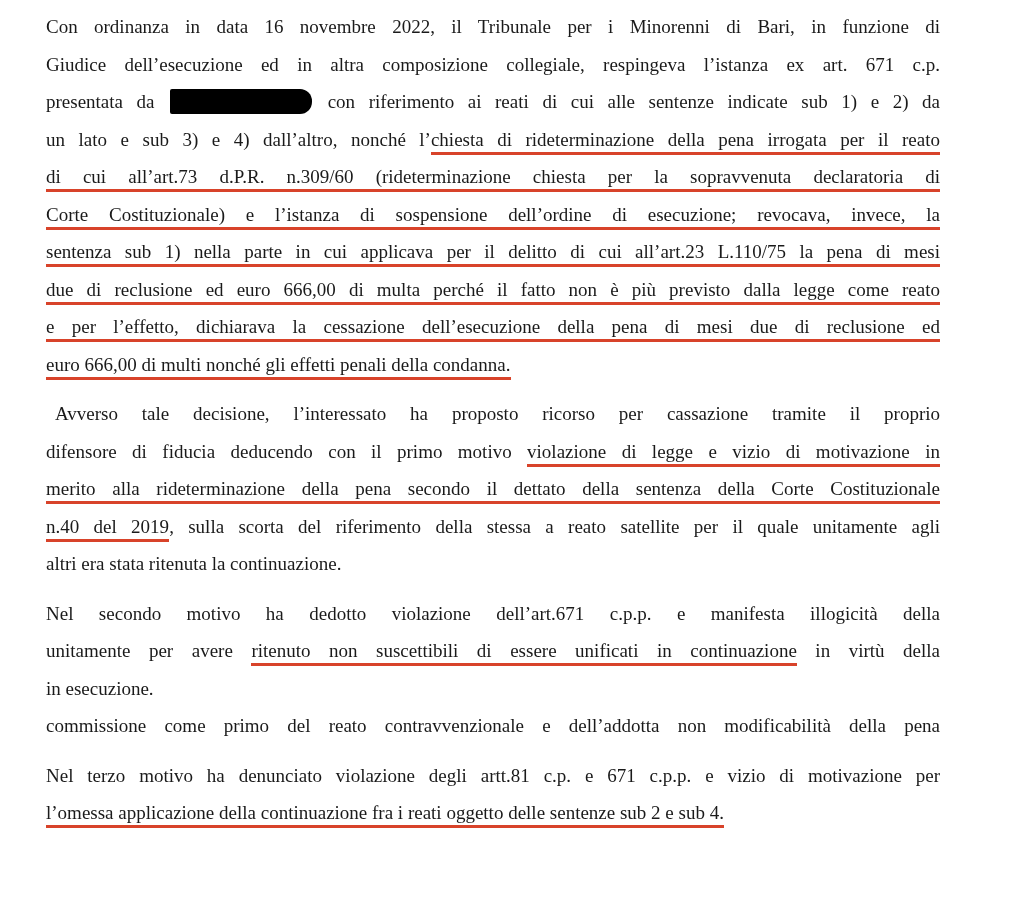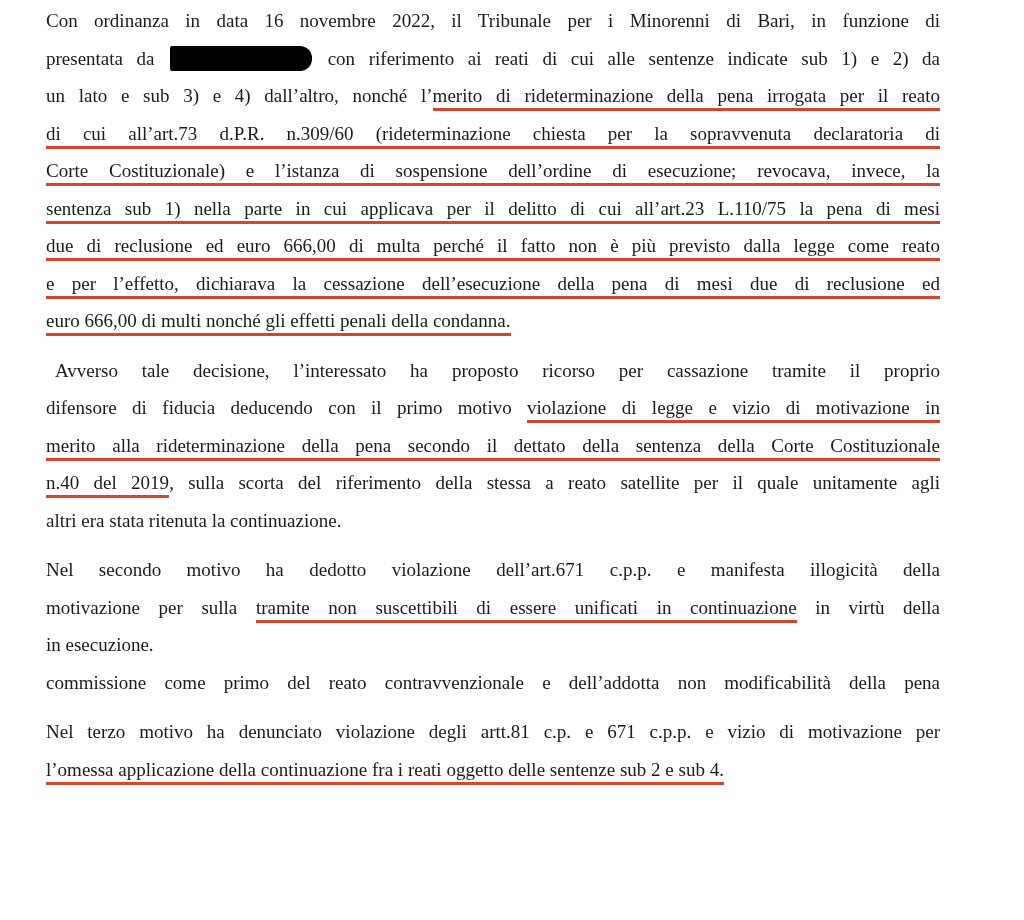--- a/index.html
+++ b/index.html
@@ -8,21 +8,21 @@
     background: #ffffff;
   }
   body {
     width: 1024px;
     height: 920px;
     overflow: hidden;
     font-family: "Liberation Serif", "DejaVu Serif", serif;
     color: #1a1a1a;
   }
   #doc {
-    padding: 2px 84px 0 46px;
+    padding: 8px 84px 0 46px;
   }
   .paragraph {
     margin: 0 0 12px 0;
   }
   .line {
     height: 37.5px;
     line-height: 37.5px;
     font-size: 19px;
     text-align: justify;
     text-align-last: justify;
@@ -49,39 +49,40 @@
     margin: 0 2px;
   }
 </style>
 </head>
 <body style="--underline: #d8432a; --redaction: #000000;">
 
 <main>
   <div id="doc">
       <div class="paragraph">
         <div class="line"><span class="t">Con ordinanza in data 16 novembre 2022, il Tribunale per i Minorenni di Bari, in funzione di</span></div>
+        <div class="line"><span class="t">Giudice dell’esecuzione ed in altra composizione collegiale, respingeva l’istanza ex art. 671 c.p.</span></div>
         <div class="line"><span class="t">presentata da </span><span class="redaction"></span><span class="t"> con riferimento ai reati di cui alle sentenze indicate sub 1) e 2) da</span></div>
-        <div class="line"><span class="t">un lato e sub 3) e 4) dall’altro, nonché l’</span><span class="u">merito di rideterminazione della pena irrogata per il reato</span></div>
+        <div class="line"><span class="t">un lato e sub 3) e 4) dall’altro, nonché l’</span><span class="u">chiesta di rideterminazione della pena irrogata per il reato</span></div>
         <div class="line"><span class="u">di cui all’art.73 d.P.R. n.309/60 (rideterminazione chiesta per la sopravvenuta declaratoria di</span></div>
         <div class="line"><span class="u">Corte Costituzionale) e l’istanza di sospensione dell’ordine di esecuzione; revocava, invece, la</span></div>
         <div class="line"><span class="u">sentenza sub 1) nella parte in cui applicava per il delitto di cui all’art.23 L.110/75 la pena di mesi</span></div>
         <div class="line"><span class="u">due di reclusione ed euro 666,00 di multa perché il fatto non è più previsto dalla legge come reato</span></div>
         <div class="line"><span class="u">e per l’effetto, dichiarava la cessazione dell’esecuzione della pena di mesi due di reclusione ed</span></div>
         <div class="line last"><span class="u">euro 666,00 di multi nonché gli effetti penali della condanna.</span></div>
       </div>
       <div class="paragraph">
         <div class="line indent"><span class="t">Avverso tale decisione, l’interessato ha proposto ricorso per cassazione tramite il proprio</span></div>
         <div class="line"><span class="t">difensore di fiducia deducendo con il primo motivo </span><span class="u">violazione di legge e vizio di motivazione in</span></div>
         <div class="line"><span class="u">merito alla rideterminazione della pena secondo il dettato della sentenza della Corte Costituzionale</span></div>
         <div class="line"><span class="u">n.40 del 2019</span><span class="t">, sulla scorta del riferimento della stessa a reato satellite per il quale unitamente agli</span></div>
         <div class="line last"><span class="t">altri era stata ritenuta la continuazione.</span></div>
       </div>
       <div class="paragraph">
         <div class="line"><span class="t">Nel secondo motivo ha dedotto violazione dell’art.671 c.p.p. e manifesta illogicità della</span></div>
-        <div class="line"><span class="t">motivazione per sulla </span><span class="u">tramite non suscettibili di essere unificati in continuazione</span><span class="t"> in virtù della</span></div>
+        <div class="line"><span class="t">unitamente per avere </span><span class="u">ritenuto non suscettibili di essere unificati in continuazione</span><span class="t"> in virtù della</span></div>
         <div class="line last"><span class="t">in esecuzione.</span></div>
         <div class="line"><span class="t">commissione come primo del reato contravvenzionale e dell’addotta non modificabilità della pena</span></div>
       </div>
       <div class="paragraph">
         <div class="line"><span class="t">Nel terzo motivo ha denunciato violazione degli artt.81 c.p. e 671 c.p.p. e vizio di motivazione per</span></div>
         <div class="line last"><span class="u">l’omessa applicazione della continuazione fra i reati oggetto delle sentenze sub 2 e sub 4.</span></div>
       </div>
     </div>
 </main>
 

